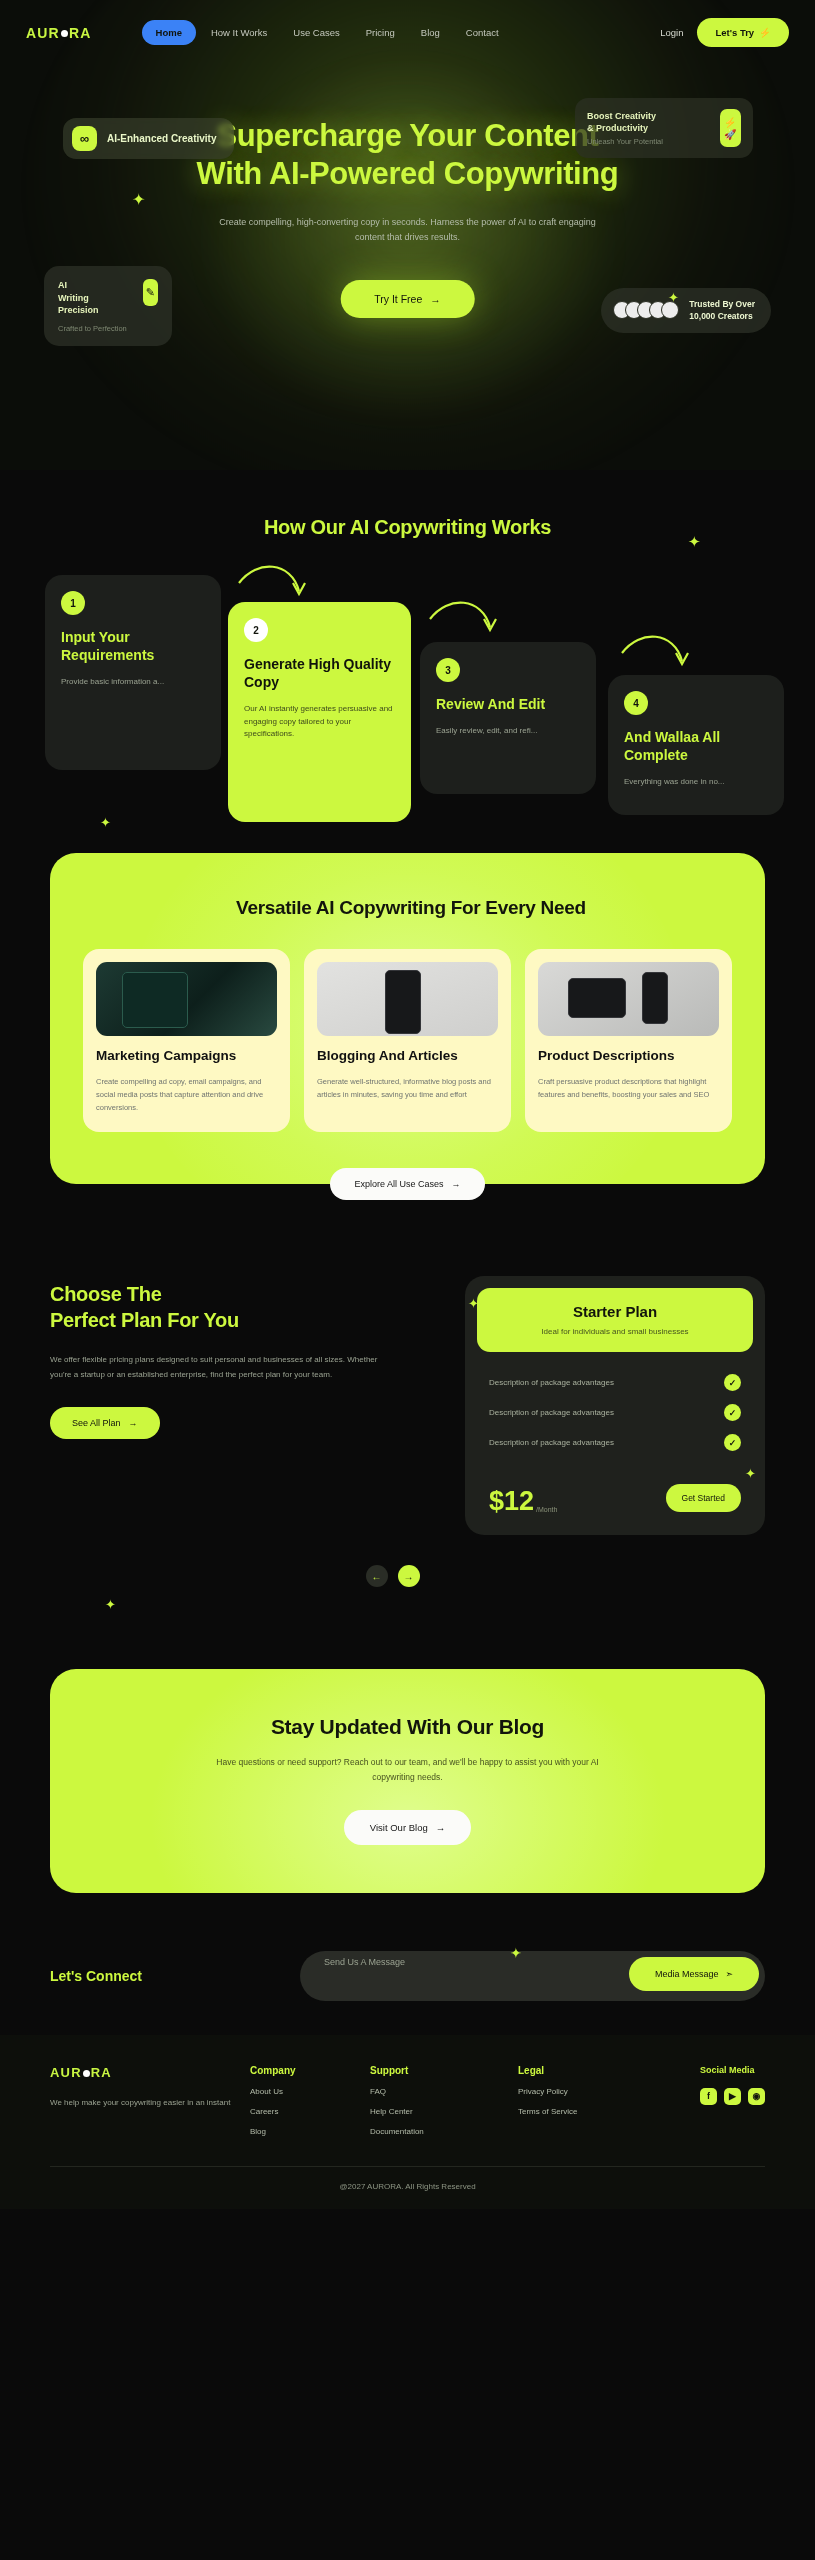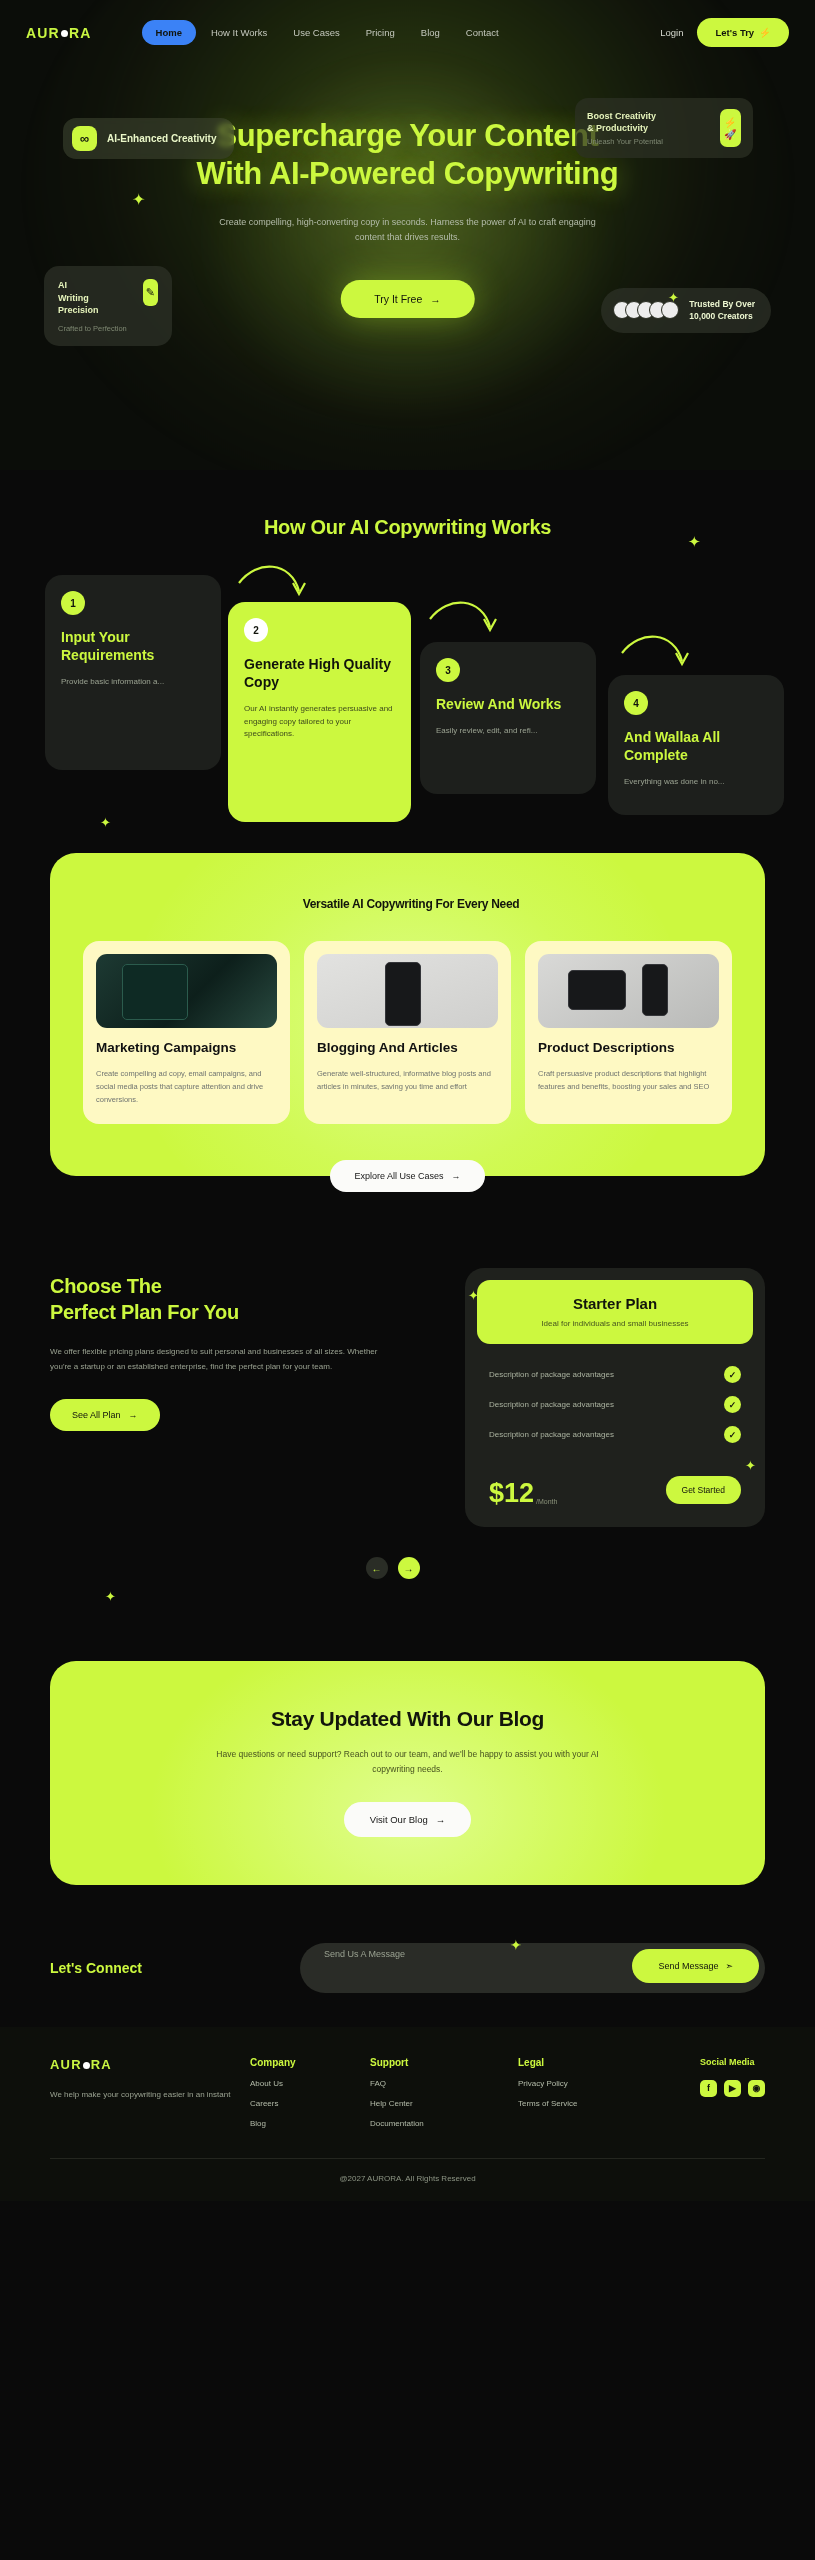--- a/index.html
+++ b/index.html
@@ -165,21 +165,21 @@
   .usecases{
     position:relative; margin:0 50px; border-radius:26px; overflow:hidden;
     background:#ccf83f; padding:44px 0 52px;
   }
   .uc-glow{
     position:absolute; left:50%; top:-70px; transform:translateX(-50%);
     width:560px;height:480px;border-radius:50%;
     background:radial-gradient(ellipse,rgba(224,255,150,.85) 0%,rgba(214,252,110,.45) 45%,rgba(204,248,63,0) 72%);
   }
   .usecases h2{
-    position:relative; text-align:center; font-size:12px; font-weight:bold;
+    position:relative; text-align:center; font-size:19px; font-weight:bold;
     color:#12150c; letter-spacing:-.3px;padding-left:7px;
   }
   .uc-cards{
     position:relative; display:flex; gap:14px; justify-content:center; margin-top:30px;
   }
   .uc-card{
     background:#fef9c3; border-radius:16px; padding:13px 13px 18px; width:207px;
   }
   .uc-img{ height:74px; border-radius:11px; overflow:hidden; position:relative; }
   .uc-i1{ background:linear-gradient(135deg,#1d3a33 0%,#0d1f1b 55%,#294a40 100%); }
@@ -409,21 +409,21 @@
         <div class="st">Input Your Requirements</div>
         <div class="sd">Provide basic information a...</div>
       </div>
       <div class="step hl s2">
         <div class="num">2</div>
         <div class="st">Generate High Quality Copy</div>
         <div class="sd">Our AI instantly generates persuasive and engaging copy tailored to your specifications.</div>
       </div>
       <div class="step s3">
         <div class="num">3</div>
-        <div class="st">Review And Works</div>
+        <div class="st">Review And Edit</div>
         <div class="sd">Easily review, edit, and refi...</div>
       </div>
       <div class="step s4">
         <div class="num">4</div>
         <div class="st">And Wallaa All Complete</div>
         <div class="sd">Everything was done in no...</div>
       </div>
 
       <span class="spark" style="left:688px;top:-42px;font-size:15px;">✦</span>
       <span class="spark" style="left:100px;top:240px;font-size:13px;">✦</span>
@@ -539,21 +539,21 @@
       </button>
     </div>
   </section>
 
   <section class="connect">
     <h3>Let's Connect</h3>
     <span class="spark" style="left:510px;top:12px;font-size:14px;">✦</span>
     <div class="msgbar">
       <input type="text" placeholder="Send Us A Message" style="">
       <button class="btn-send">
-        <span>Send Message</span>
+        <span>Media Message</span>
         <span>➣</span>
       </button>
     </div>
   </section>
 
   <footer class="footer">
     <div class="fcols">
       <div class="fbrand">
         <div class="logo">
           <span>AUR</span>

